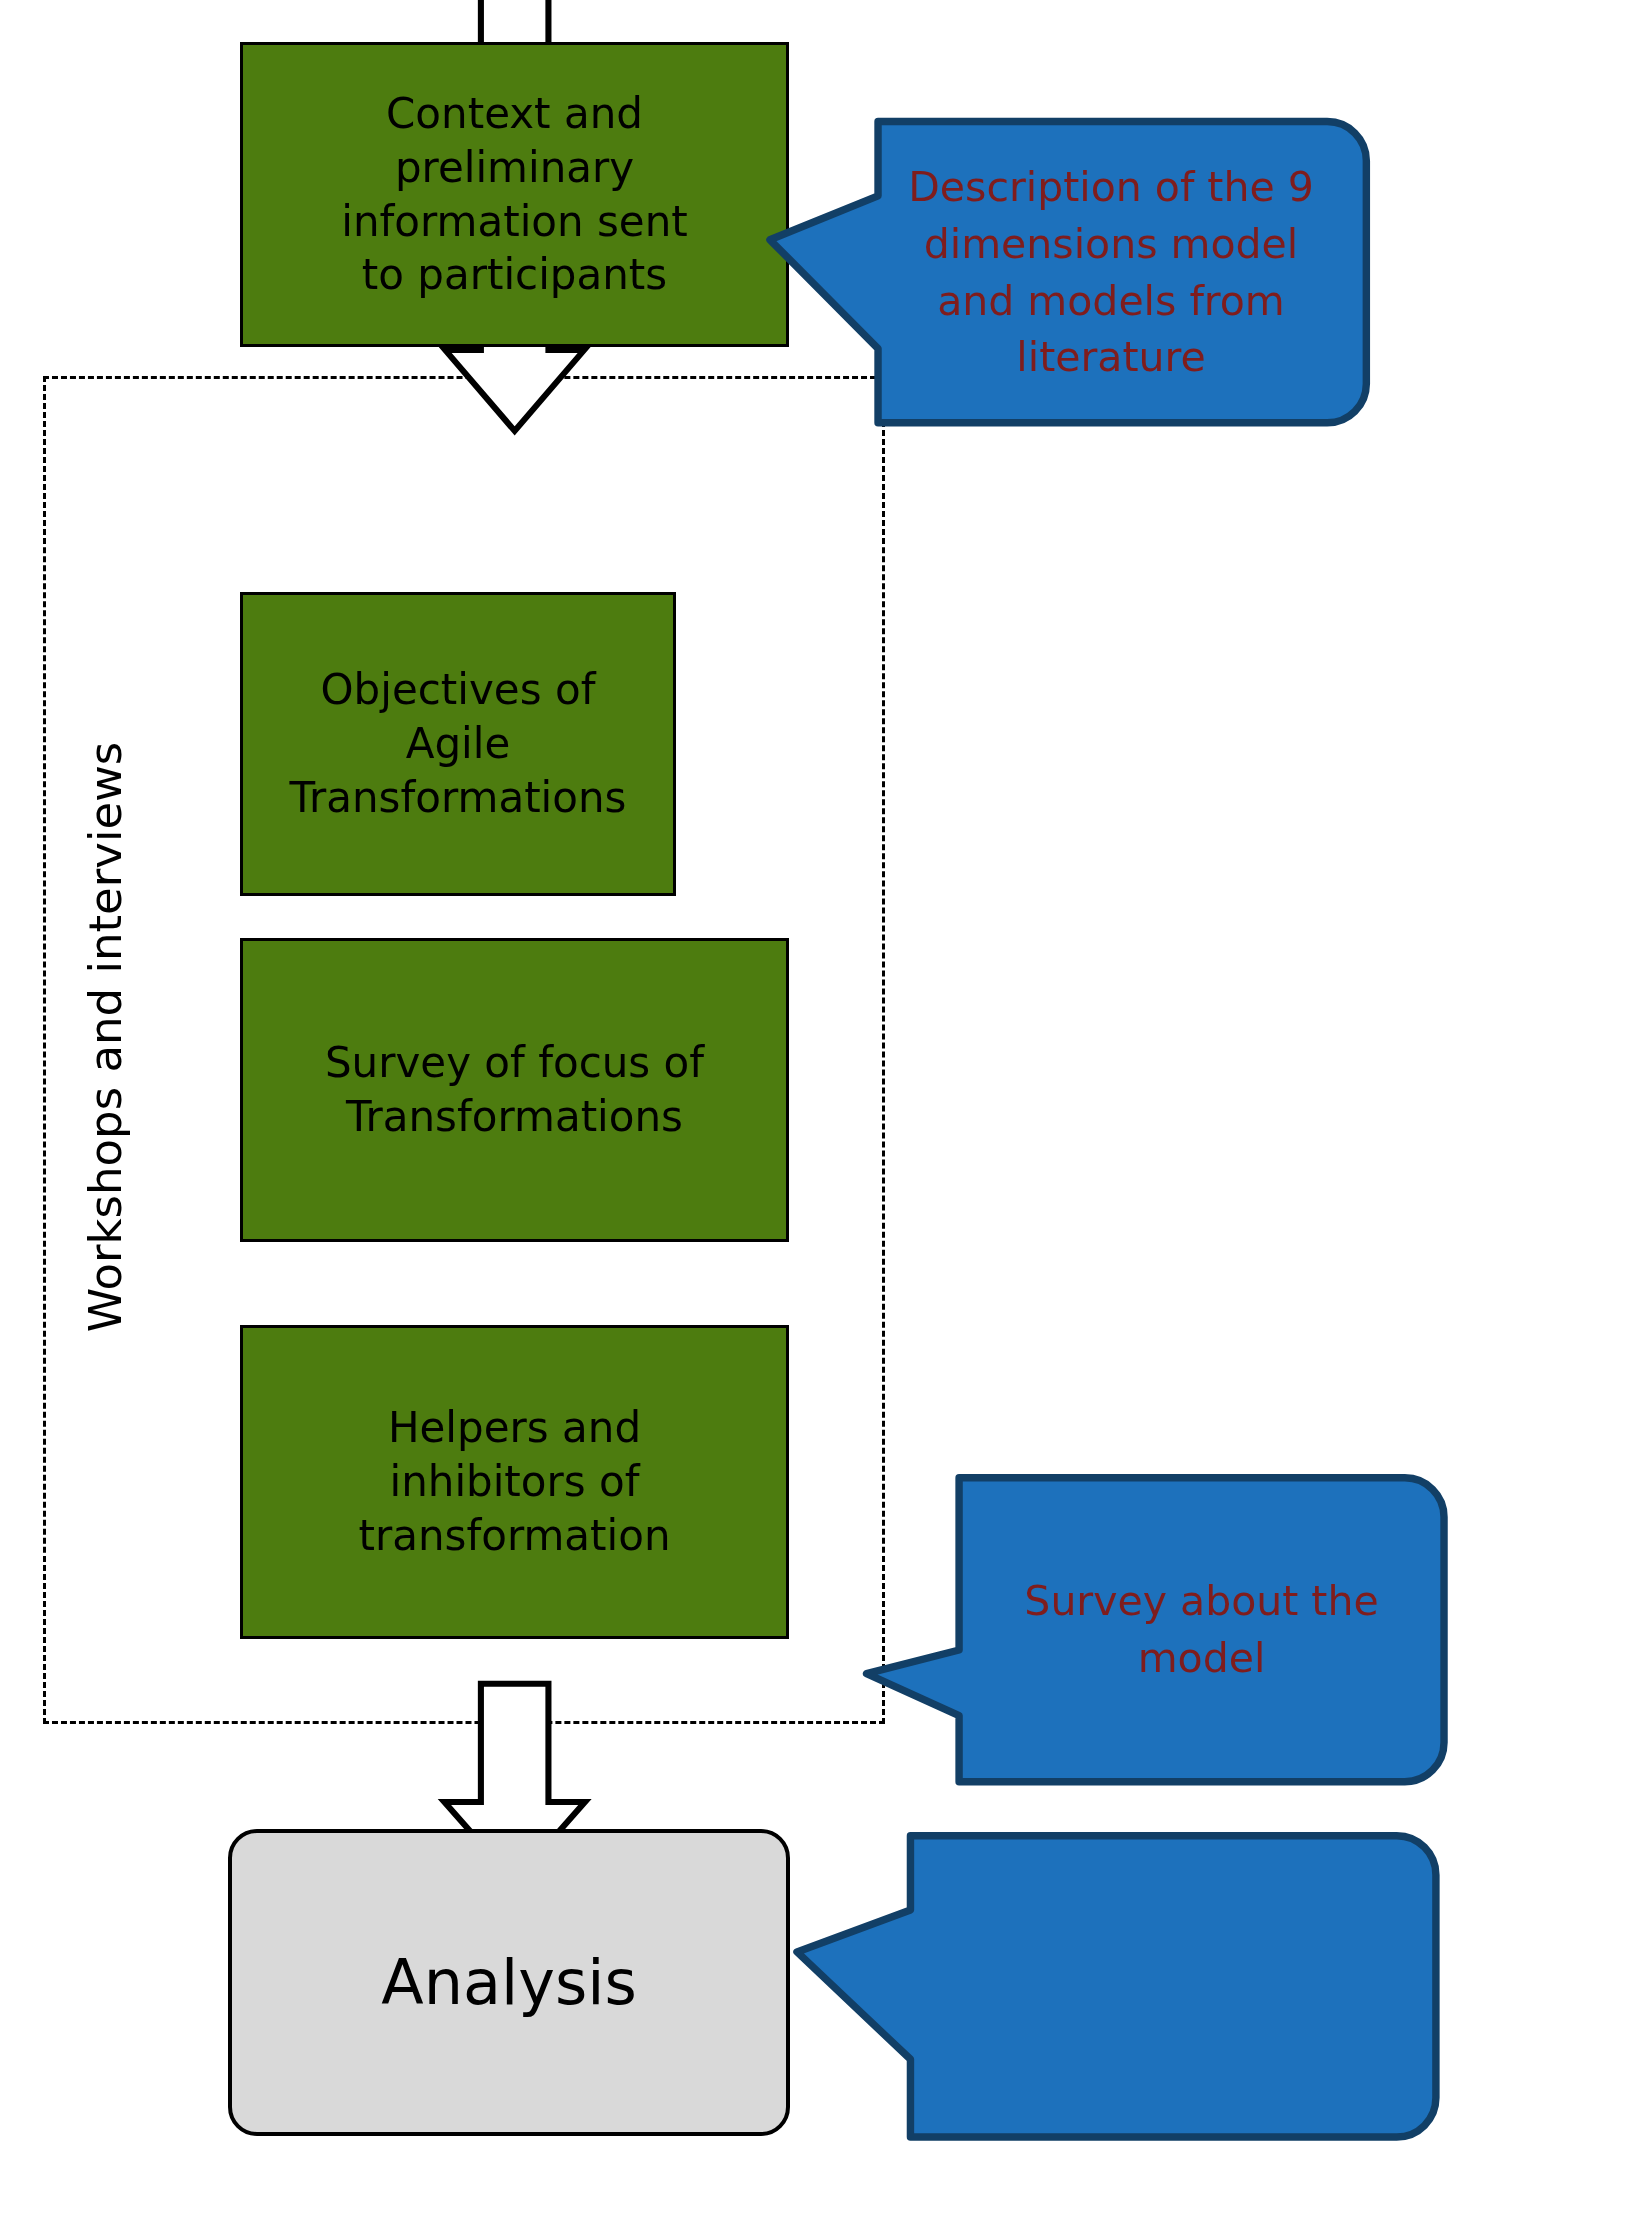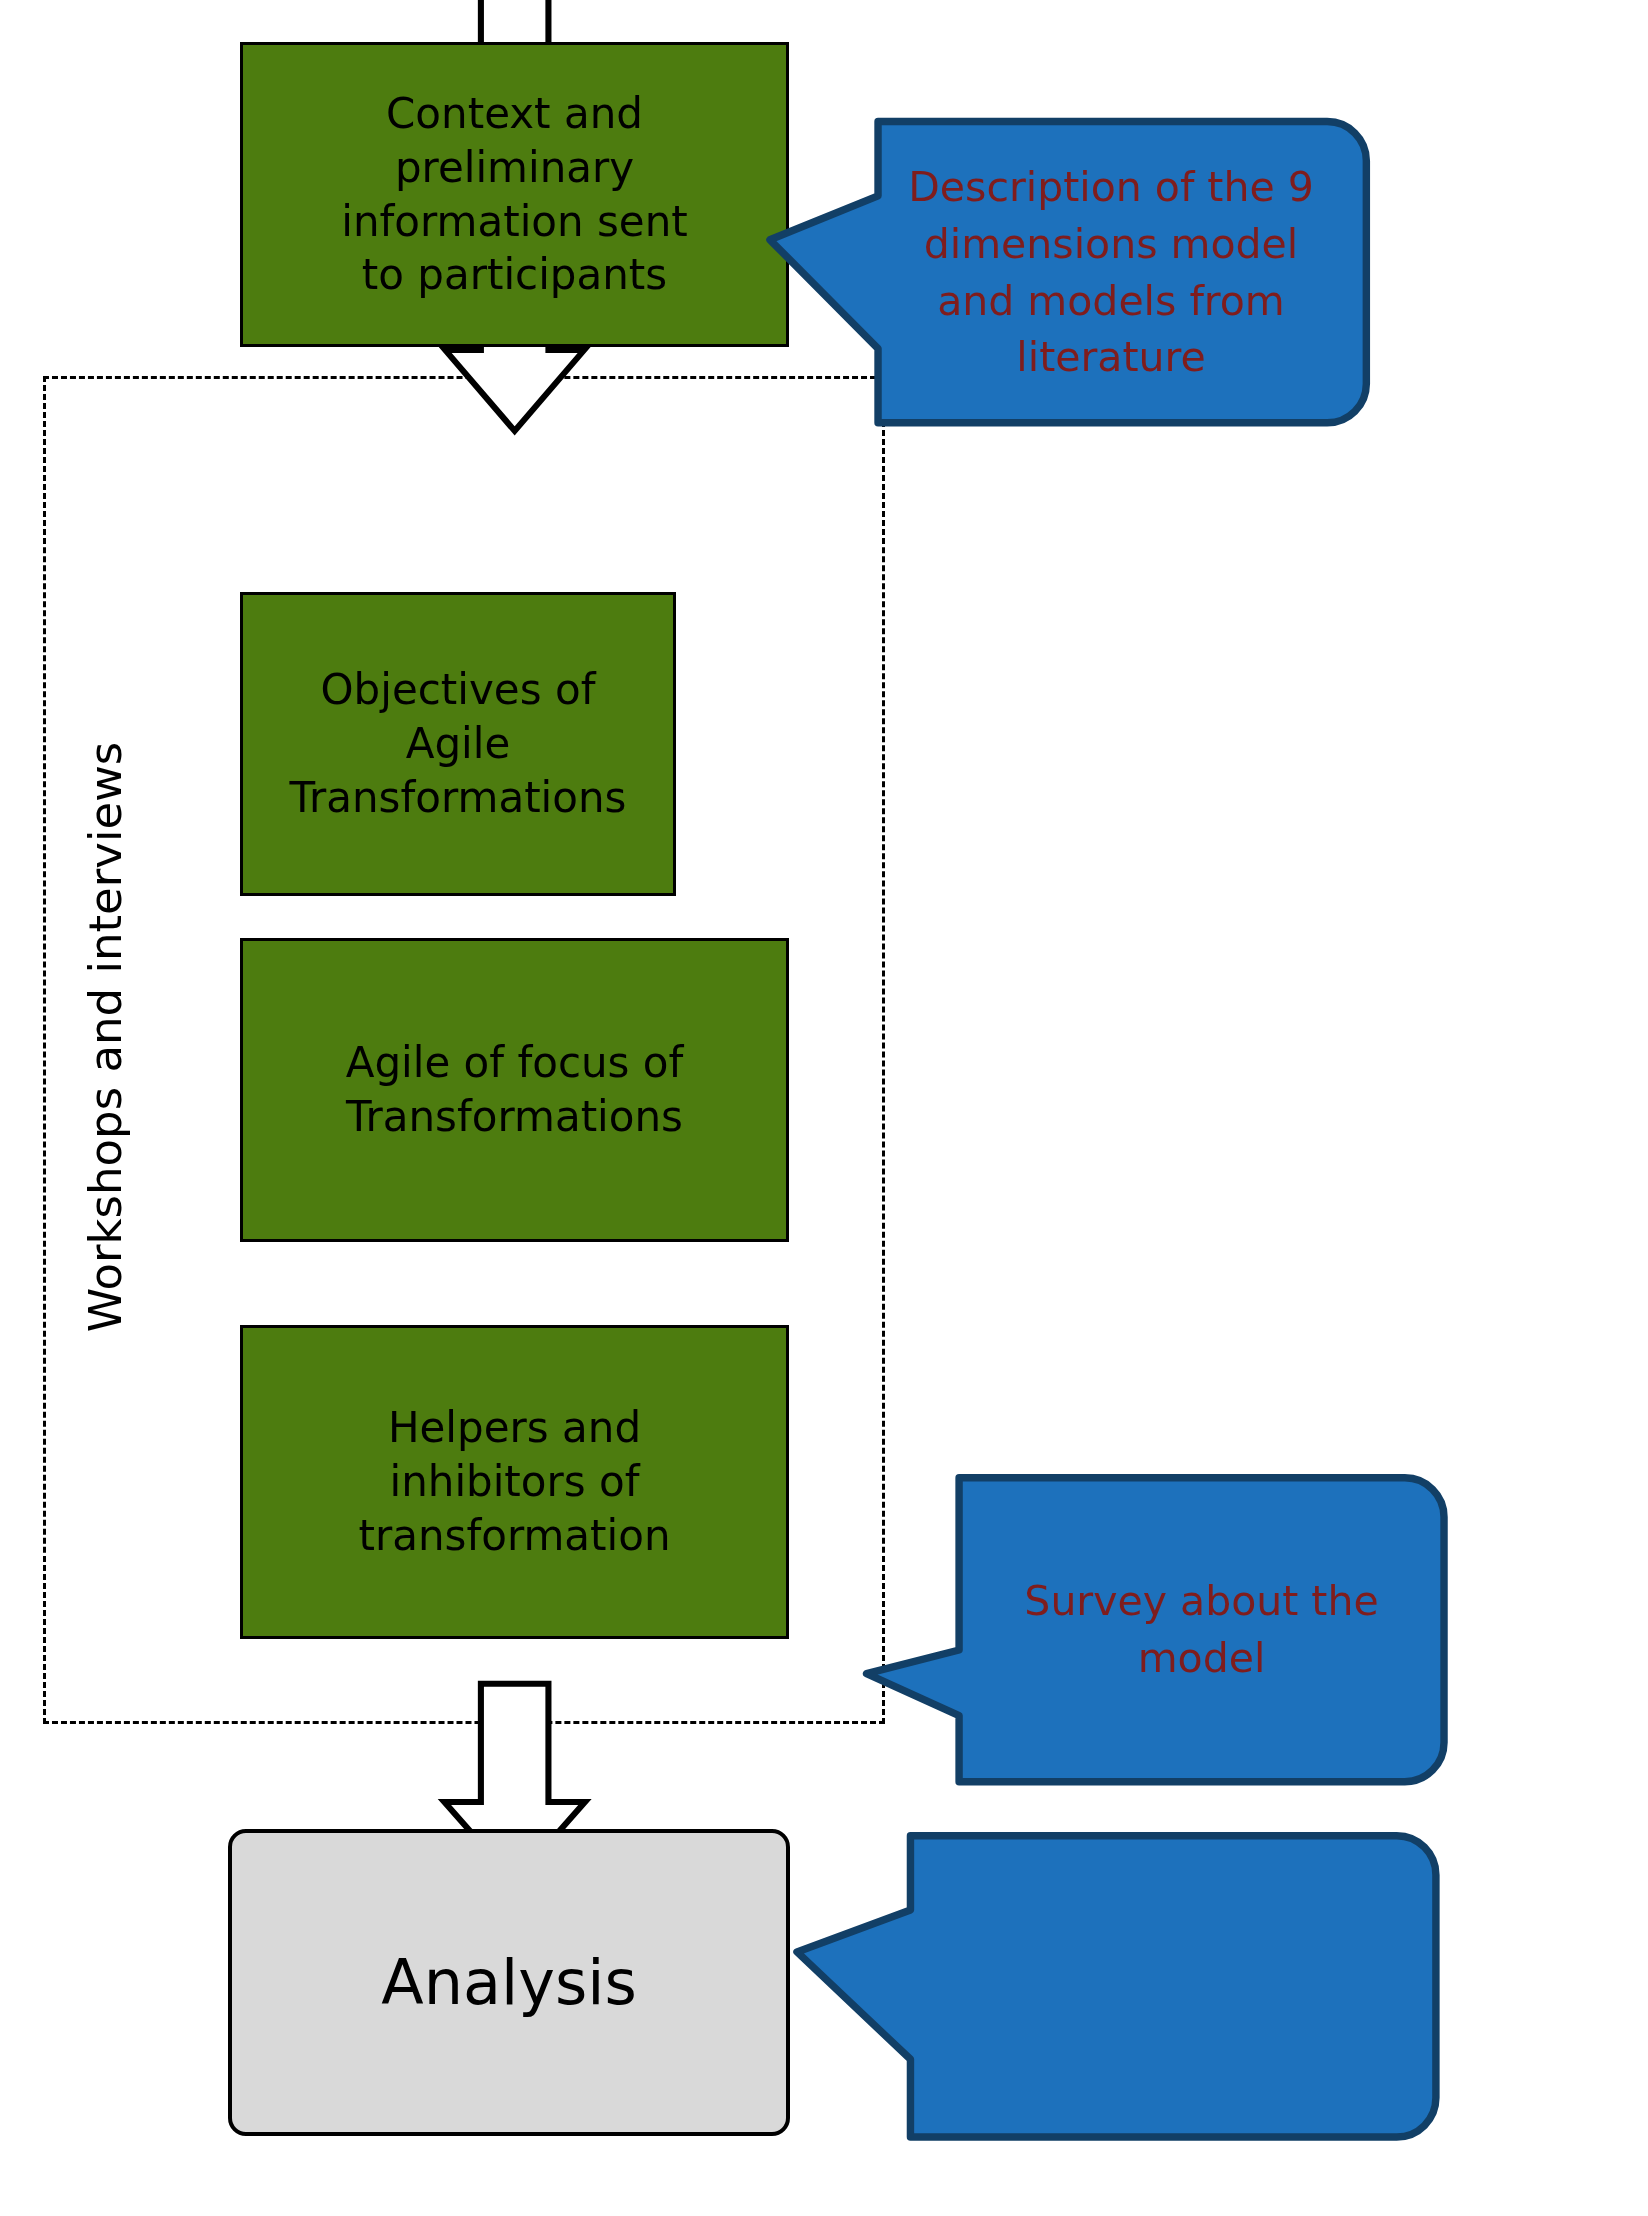--- a/index.html
+++ b/index.html
@@ -23,21 +23,21 @@
     white-space:pre-line;
   }
   .plain-box{
     border:3.4px solid #000000;
     background:#4d7c0f;
     font-size:42px;
   }
   .rounded-box{
     border:4px solid #000000;
     background:#d9d9d9;
-    border-radius:18px;
+    border-radius:29px;
     font-size:62px;
   }
   .dashed-region{
     position:absolute;
     box-sizing:border-box;
     border:3.4px dashed #000000;
     background:transparent;
   }
   .vlabel{
     position:absolute;
@@ -85,21 +85,21 @@
 
   <div class="node plain-box" style="left:240px; top:42px; width:549px; height:305px;">Context and
 preliminary
 information sent
 to participants</div>
 
   <div class="node plain-box" style="left:240px; top:551px; width:436px; height:304px;margin-top:41px;">Objectives of
 Agile
 Transformations</div>
 
-  <div class="node plain-box" style="left:240px; top:938px; width:549px; height:304px;">Agile of focus of
+  <div class="node plain-box" style="left:240px; top:938px; width:549px; height:304px;">Survey of focus of
 Transformations</div>
 
   <div class="node plain-box" style="left:240px; top:1325px; width:549px; height:314px;">Helpers and
 inhibitors of
 transformation</div>
 
   <div class="node rounded-box" style="left:228px; top:1829px; width:562px; height:307px;">Analysis</div>
 
   <svg class="overlay" viewBox="0 0 2440 3281">
 

